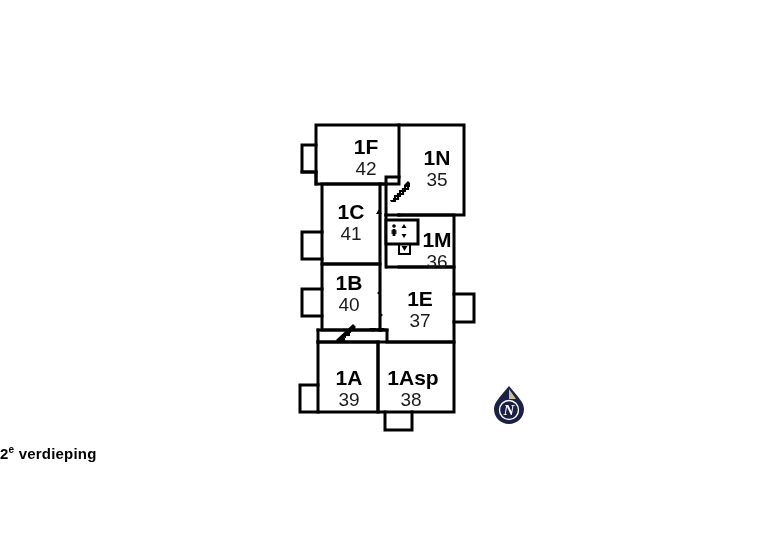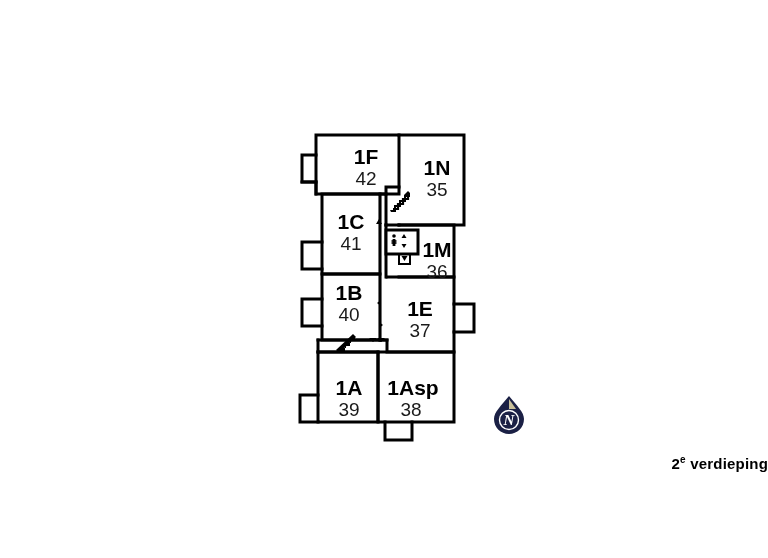--- a/index.html
+++ b/index.html
@@ -10,21 +10,21 @@
   }
   body {
     width: 768px;
     height: 558px;
     font-family: "Liberation Sans", sans-serif;
     position: relative;
     overflow: hidden;
   }
   #floorplan-root {
     position: absolute;
-    left: 0; top: 14px;
+    left: 0; top: 4px;
     width: 768px;
     height: 408px;
     text-decoration: underline;
   }
   svg#plan-svg {
     position: absolute;
     left: 0; top: 0;
     width: 768px;
     height: 558px;
     display: block;
@@ -55,21 +55,21 @@
     stroke-linejoin: miter;
   }
   .room-fill {
     fill: #ffffff;
   }
   .caption {
     position: absolute;
     left: 0;
     top: 441px;
     width: 768px;
-    text-align: right;
+    text-align: left;
     font-family: "Liberation Sans", sans-serif;
     font-weight: bold;
     font-size: 15px;
     color: #000000;
     letter-spacing: 0.2px;
   }
   .caption sup {
     font-size: 10px;
     vertical-align: super;
     line-height: 0;

